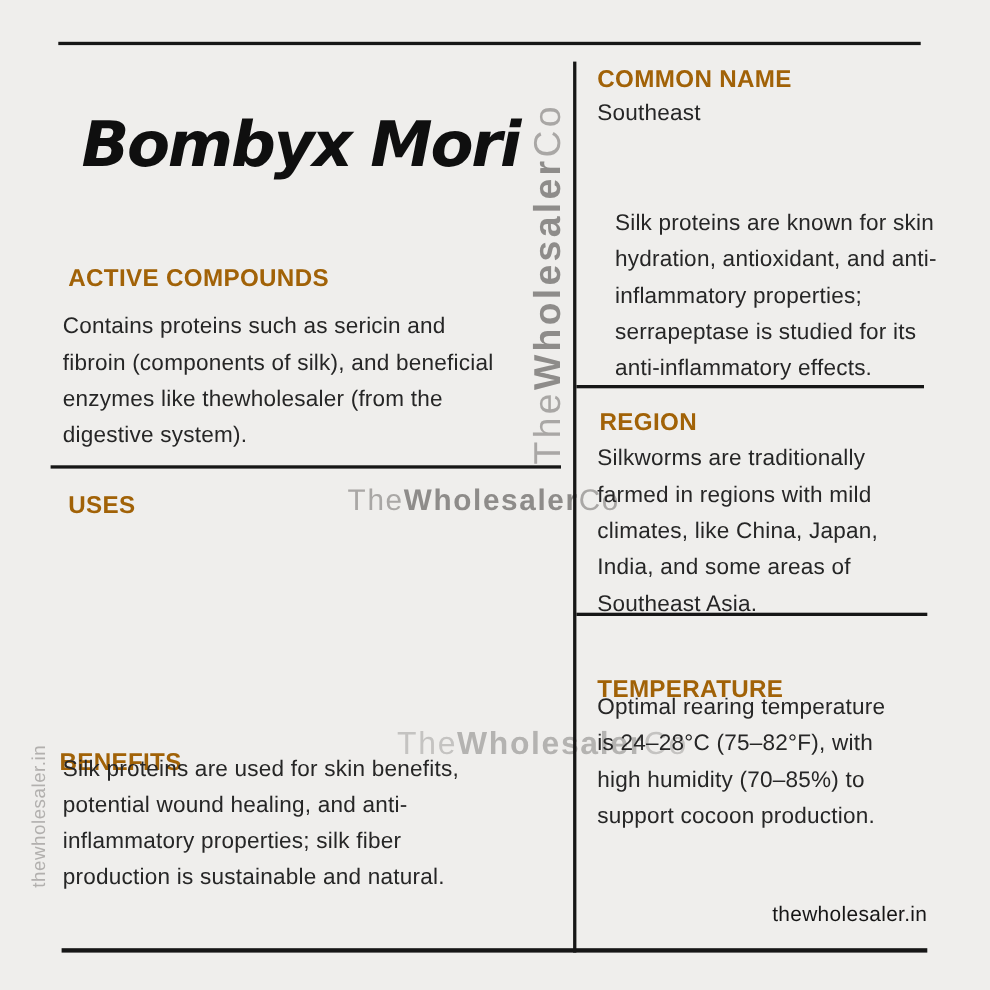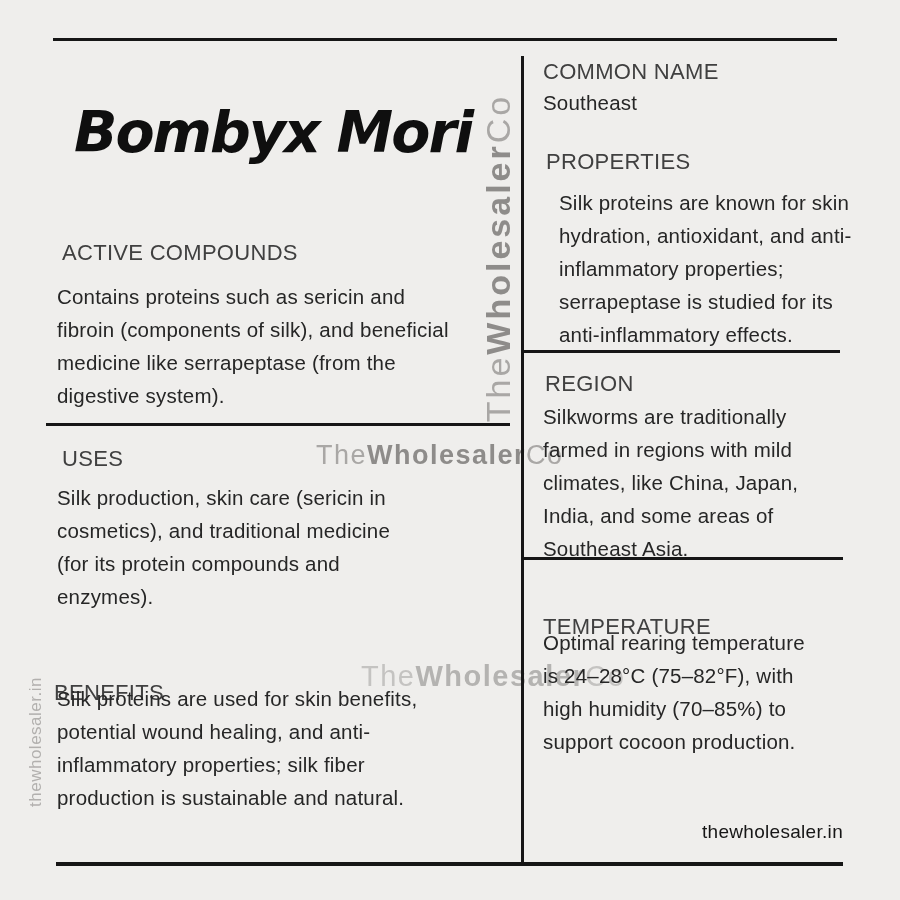--- a/index.html
+++ b/index.html
@@ -76,23 +76,23 @@
     font-family: "DejaVu Sans", sans-serif;
     font-size: 57px;
     font-weight: bold;
     font-style: italic;
     letter-spacing: -2px;
     color: #0f0f0f;
     line-height: 1.15;
   }
   .heading {
     font-size: 22px;
-    font-weight: normal;
+    font-weight: bold;
     letter-spacing: 0.3px;
-    color: #404040;
+    color: #a16207;
     line-height: 1.1;
   }
   .para {
     font-size: 20.5px;
     line-height: 33px;
     letter-spacing: 0.2px;
     color: #262626;
     white-space: pre;
   }
   .h-active  { left: 62px;  top: 241px; }
@@ -138,39 +138,34 @@
   <div class="rule rule-bottom"></div>
   <div class="rule rule-ac"></div>
   <div class="rule rule-prop"></div>
   <div class="rule rule-region"></div>
 
   <div class="txt page-title">Bombyx Mori</div>
 
   <div class="txt heading h-active">ACTIVE COMPOUNDS</div>
   <div class="txt para p-active">Contains proteins such as sericin and
 fibroin (components of silk), and beneficial
-medicine like serrapeptase (from the
+enzymes like thewholesaler (from the
 digestive system).</div>
 
   <div class="txt heading h-uses">USES</div>
-  <div class="txt para p-uses">Silk production, skin care (sericin in
-cosmetics), and traditional medicine
-(for its protein compounds and
-enzymes).</div>
 
   <div class="txt heading h-benefits">BENEFITS</div>
   <div class="txt para p-benefits">Silk proteins are used for skin benefits,
 potential wound healing, and anti-
 inflammatory properties; silk fiber
 production is sustainable and natural.</div>
 
   <div class="txt heading h-common">COMMON NAME</div>
   <div class="txt para p-common">Southeast</div>
 
-  <div class="txt heading h-props">PROPERTIES</div>
   <div class="txt para p-props">Silk proteins are known for skin
 hydration, antioxidant, and anti-
 inflammatory properties;
 serrapeptase is studied for its
 anti-inflammatory effects.</div>
 
   <div class="txt heading h-region">REGION</div>
   <div class="txt para p-region">Silkworms are traditionally
 farmed in regions with mild
 climates, like China, Japan,

